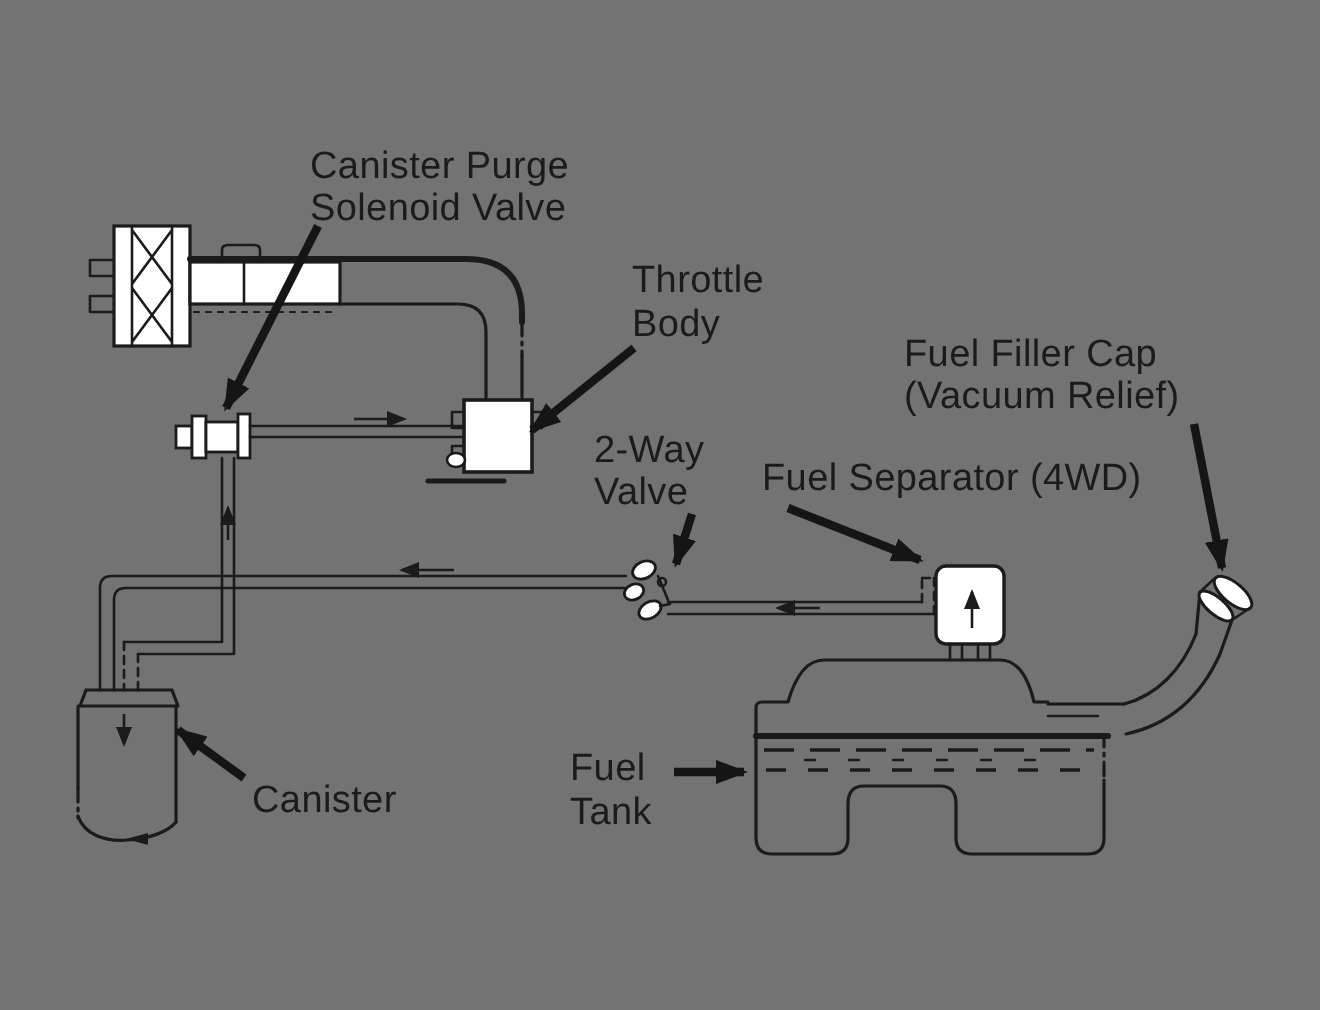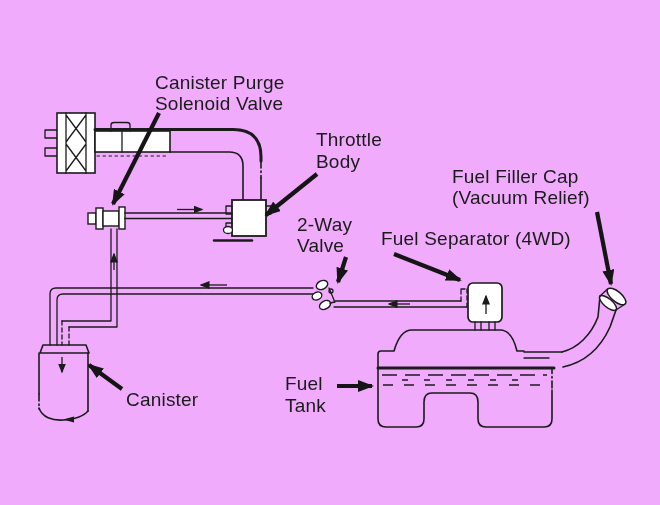--- a/index.html
+++ b/index.html
@@ -1,17 +1,17 @@
 <!DOCTYPE html>
 <html><head>
 <meta charset="utf-8">
 <style>
   html,body{margin:0;padding:0;background:#e8e8e8;}
   .page{
-    width:660px;height:505px;background:#f0abfc;position:relative;overflow:hidden;
+    width:660px;height:505px;background:#737373;position:relative;overflow:hidden;
     font-family:"Liberation Sans", sans-serif;
   }
   svg{display:block;}
   svg text{
     font-family:"Liberation Sans", sans-serif;
     font-size:19px;
     fill:#1b1b1b;
     letter-spacing:0.2px;
   }
   .stroke{fill:none;stroke:#1b1b1b;stroke-width:1.6;stroke-linecap:round;stroke-linejoin:round;}

